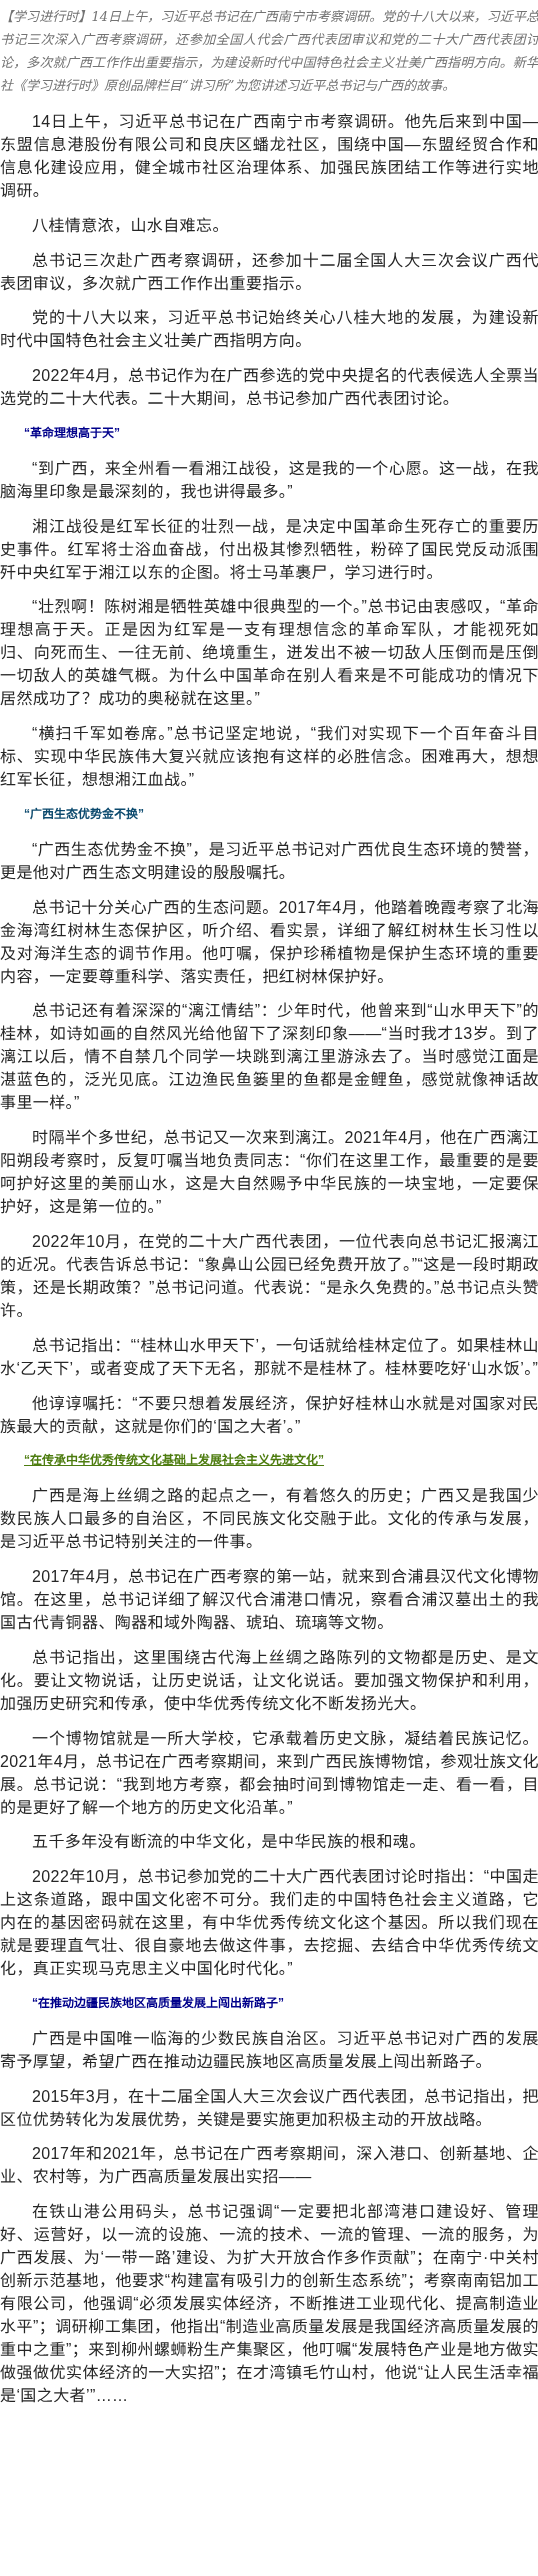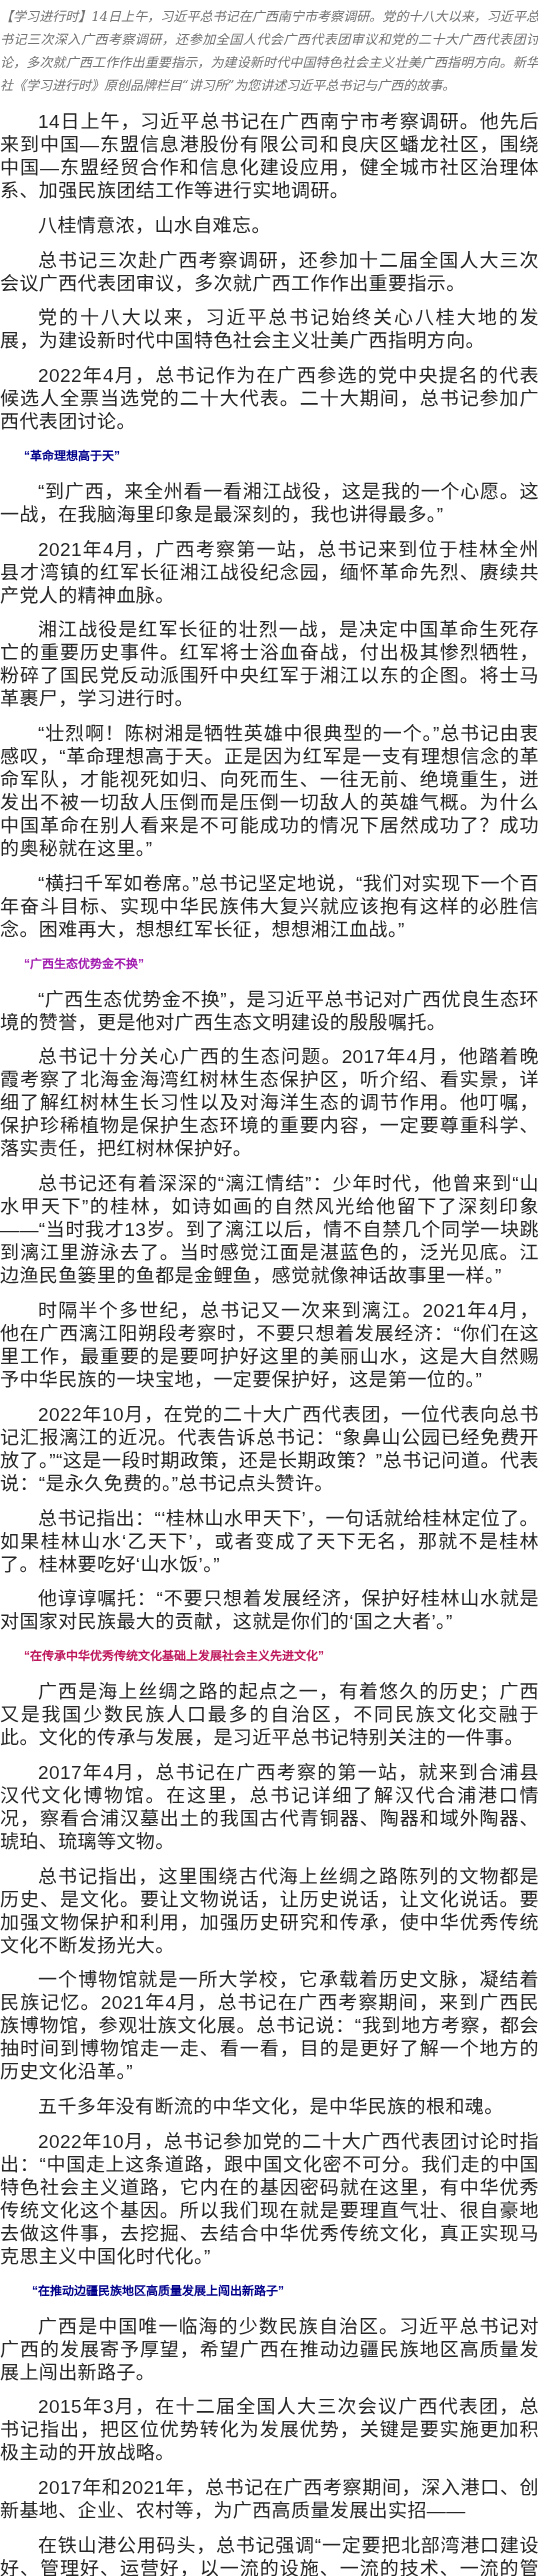--- a/index.html
+++ b/index.html
@@ -16,21 +16,21 @@
   p.intro {
     font-family: "DejaVu Serif", serif;
     font-style: italic;
     font-size: 13px;
     line-height: 23px;
     color: #737373;
     margin: 0 0 13.4px 0;
     text-align: justify;
   }
   p.body {
-    font-size: 19px;
+    font-size: 16px;
     line-height: 23px;
     margin: 0 0 11.8px 0;
     text-indent: 2em;
     text-align: justify;
     letter-spacing: 0.4px;
   }
   h2.heading {
     font-size: 12px;
     line-height: 23px;
     font-weight: bold;
@@ -45,33 +45,32 @@
 <div class="page">
   <div class="article">
       <p class="intro">【学习进行时】14日上午，习近平总书记在广西南宁市考察调研。党的十八大以来，习近平总书记三次深入广西考察调研，还参加全国人代会广西代表团审议和党的二十大广西代表团讨论，多次就广西工作作出重要指示，为建设新时代中国特色社会主义壮美广西指明方向。新华社《学习进行时》原创品牌栏目“讲习所”为您讲述习近平总书记与广西的故事。</p>
       <p class="body">14日上午，习近平总书记在广西南宁市考察调研。他先后来到中国—东盟信息港股份有限公司和良庆区蟠龙社区，围绕中国—东盟经贸合作和信息化建设应用，健全城市社区治理体系、加强民族团结工作等进行实地调研。</p>
       <p class="body">八桂情意浓，山水自难忘。</p>
       <p class="body">总书记三次赴广西考察调研，还参加十二届全国人大三次会议广西代表团审议，多次就广西工作作出重要指示。</p>
       <p class="body">党的十八大以来，习近平总书记始终关心八桂大地的发展，为建设新时代中国特色社会主义壮美广西指明方向。</p>
       <p class="body">2022年4月，总书记作为在广西参选的党中央提名的代表候选人全票当选党的二十大代表。二十大期间，总书记参加广西代表团讨论。</p>
       <h2 class="heading" style="color: rgb(0, 0, 139);">“革命理想高于天”</h2>
       <p class="body">“到广西，来全州看一看湘江战役，这是我的一个心愿。这一战，在我脑海里印象是最深刻的，我也讲得最多。”</p>
-      <p class="body">2021年4月，广西考察第一站，总书记来到位于桂林全州县才湾镇的红军长征湘江战役纪念园，缅怀革命先烈、赓续共产党人的精神血脉。</p>
       <p class="body">湘江战役是红军长征的壮烈一战，是决定中国革命生死存亡的重要历史事件。红军将士浴血奋战，付出极其惨烈牺牲，粉碎了国民党反动派围歼中央红军于湘江以东的企图。将士马革裹尸，学习进行时。</p>
       <p class="body">“壮烈啊！陈树湘是牺牲英雄中很典型的一个。”总书记由衷感叹，“革命理想高于天。正是因为红军是一支有理想信念的革命军队，才能视死如归、向死而生、一往无前、绝境重生，迸发出不被一切敌人压倒而是压倒一切敌人的英雄气概。为什么中国革命在别人看来是不可能成功的情况下居然成功了？成功的奥秘就在这里。”</p>
       <p class="body">“横扫千军如卷席。”总书记坚定地说，“我们对实现下一个百年奋斗目标、实现中华民族伟大复兴就应该抱有这样的必胜信念。困难再大，想想红军长征，想想湘江血战。”</p>
-      <h2 class="heading" style="color: #a21caf;">“广西生态优势金不换”</h2>
+      <h2 class="heading" style="color: #0c4a6e;">“广西生态优势金不换”</h2>
       <p class="body">“广西生态优势金不换”，是习近平总书记对广西优良生态环境的赞誉，更是他对广西生态文明建设的殷殷嘱托。</p>
       <p class="body">总书记十分关心广西的生态问题。2017年4月，他踏着晚霞考察了北海金海湾红树林生态保护区，听介绍、看实景，详细了解红树林生长习性以及对海洋生态的调节作用。他叮嘱，保护珍稀植物是保护生态环境的重要内容，一定要尊重科学、落实责任，把红树林保护好。</p>
       <p class="body">总书记还有着深深的“漓江情结”：少年时代，他曾来到“山水甲天下”的桂林，如诗如画的自然风光给他留下了深刻印象——“当时我才13岁。到了漓江以后，情不自禁几个同学一块跳到漓江里游泳去了。当时感觉江面是湛蓝色的，泛光见底。江边渔民鱼篓里的鱼都是金鲤鱼，感觉就像神话故事里一样。”</p>
-      <p class="body">时隔半个多世纪，总书记又一次来到漓江。2021年4月，他在广西漓江阳朔段考察时，不要只想着发展经济：“你们在这里工作，最重要的是要呵护好这里的美丽山水，这是大自然赐予中华民族的一块宝地，一定要保护好，这是第一位的。”</p>
+      <p class="body">时隔半个多世纪，总书记又一次来到漓江。2021年4月，他在广西漓江阳朔段考察时，反复叮嘱当地负责同志：“你们在这里工作，最重要的是要呵护好这里的美丽山水，这是大自然赐予中华民族的一块宝地，一定要保护好，这是第一位的。”</p>
       <p class="body">2022年10月，在党的二十大广西代表团，一位代表向总书记汇报漓江的近况。代表告诉总书记：“象鼻山公园已经免费开放了。”“这是一段时期政策，还是长期政策？”总书记问道。代表说：“是永久免费的。”总书记点头赞许。</p>
       <p class="body">总书记指出：“‘桂林山水甲天下’，一句话就给桂林定位了。如果桂林山水‘乙天下’，或者变成了天下无名，那就不是桂林了。桂林要吃好‘山水饭’。”</p>
       <p class="body">他谆谆嘱托：“不要只想着发展经济，保护好桂林山水就是对国家对民族最大的贡献，这就是你们的‘国之大者’。”</p>
-      <h2 class="heading" style="color: #be185d;">“在传承中华优秀传统文化基础上发展社会主义先进文化”</h2>
+      <h2 class="heading" style="color: #4d7c0f; text-decoration: underline;">“在传承中华优秀传统文化基础上发展社会主义先进文化”</h2>
       <p class="body">广西是海上丝绸之路的起点之一，有着悠久的历史；广西又是我国少数民族人口最多的自治区，不同民族文化交融于此。文化的传承与发展，是习近平总书记特别关注的一件事。</p>
       <p class="body">2017年4月，总书记在广西考察的第一站，就来到合浦县汉代文化博物馆。在这里，总书记详细了解汉代合浦港口情况，察看合浦汉墓出土的我国古代青铜器、陶器和域外陶器、琥珀、琉璃等文物。</p>
       <p class="body">总书记指出，这里围绕古代海上丝绸之路陈列的文物都是历史、是文化。要让文物说话，让历史说话，让文化说话。要加强文物保护和利用，加强历史研究和传承，使中华优秀传统文化不断发扬光大。</p>
       <p class="body">一个博物馆就是一所大学校，它承载着历史文脉，凝结着民族记忆。2021年4月，总书记在广西考察期间，来到广西民族博物馆，参观壮族文化展。总书记说：“我到地方考察，都会抽时间到博物馆走一走、看一看，目的是更好了解一个地方的历史文化沿革。”</p>
       <p class="body">五千多年没有断流的中华文化，是中华民族的根和魂。</p>
       <p class="body">2022年10月，总书记参加党的二十大广西代表团讨论时指出：“中国走上这条道路，跟中国文化密不可分。我们走的中国特色社会主义道路，它内在的基因密码就在这里，有中华优秀传统文化这个基因。所以我们现在就是要理直气壮、很自豪地去做这件事，去挖掘、去结合中华优秀传统文化，真正实现马克思主义中国化时代化。”</p>
       <h2 class="heading" style="color: rgb(0, 0, 139); margin-left: 8px;">“在推动边疆民族地区高质量发展上闯出新路子”</h2>
       <p class="body">广西是中国唯一临海的少数民族自治区。习近平总书记对广西的发展寄予厚望，希望广西在推动边疆民族地区高质量发展上闯出新路子。</p>
       <p class="body">2015年3月，在十二届全国人大三次会议广西代表团，总书记指出，把区位优势转化为发展优势，关键是要实施更加积极主动的开放战略。</p>
       <p class="body">2017年和2021年，总书记在广西考察期间，深入港口、创新基地、企业、农村等，为广西高质量发展出实招——</p>

